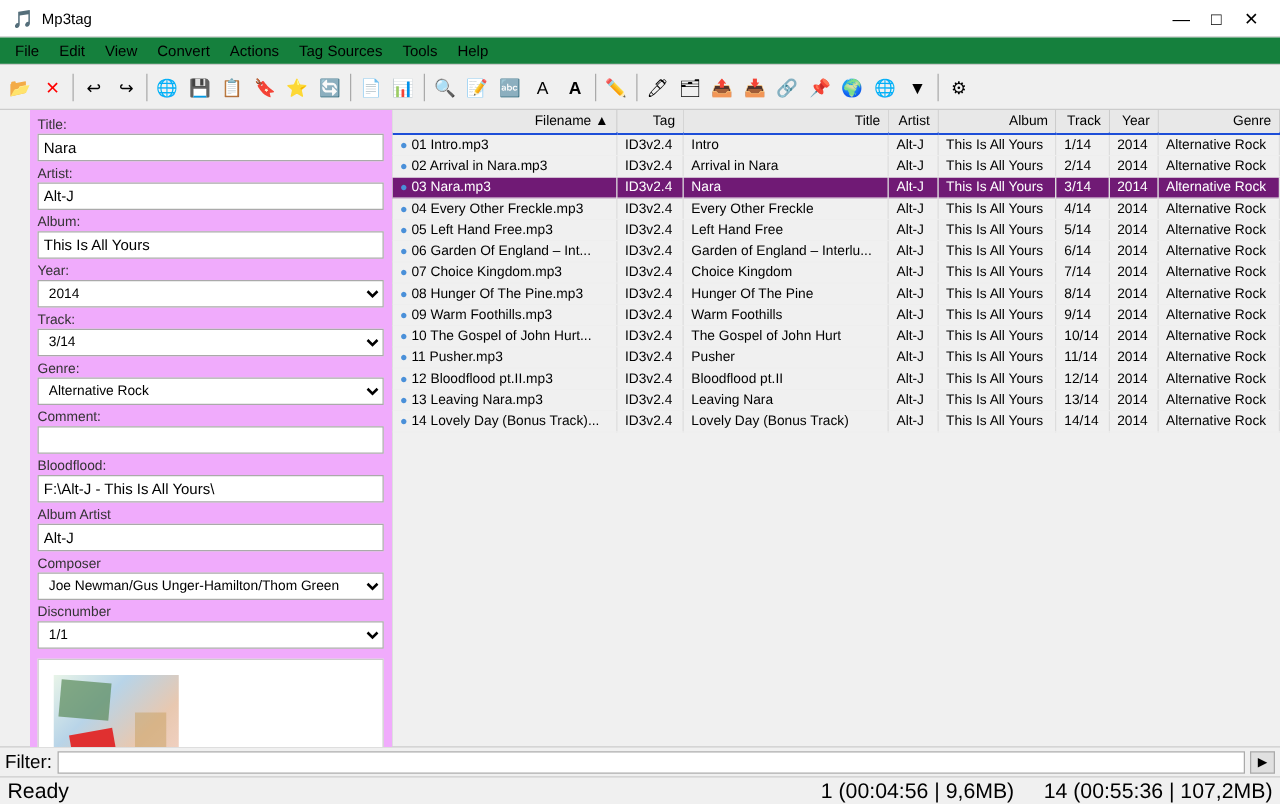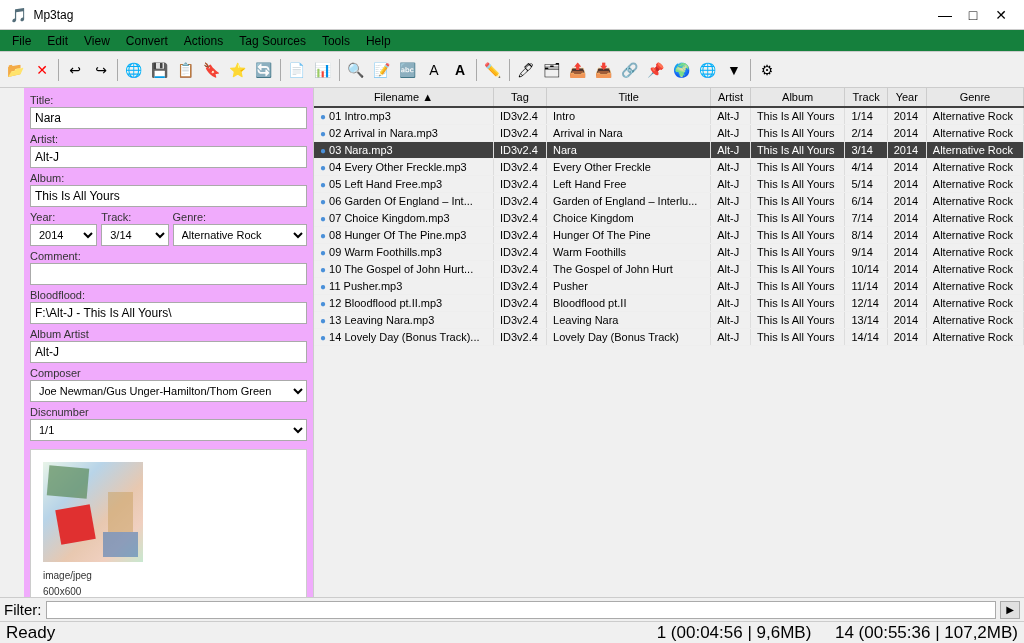--- a/index.html
+++ b/index.html
@@ -20,30 +20,30 @@
     .tb-btn { width: 24px; height: 24px; border: 1px solid transparent; background: transparent; cursor: pointer; display: flex; align-items: center; justify-content: center; font-size: 14px; border-radius: 2px; }
     .tb-sep { width: 1px; height: 22px; background: #aaa; margin: 0 2px; }
     
     
     .main-layout { display: flex; height: calc(643px - 30px - 22px - 36px - 24px - 22px); }
     
     
     .left-panel { width: 290px; min-width: 290px; background: #f0abfc; border-right: 1px solid #ccc; padding: 6px; overflow-y: auto; display: flex; flex-direction: column; gap: 4px; margin-left: 24px; }
     .field-label { font-size: 11px; color: #333; margin-bottom: 1px; }
     .field-input { width: 100%; height: 22px; border: 1px solid #aaa; background: #fff; padding: 2px 4px; font-size: 12px; }
-    .field-row { display: flex; gap: 4px; }
+    .field-row { display: flex; gap: 4px; flex-direction: column; }
     .field-row .field-group { flex: 1; }
     
     
     .right-panel { flex: 1; display: flex; flex-direction: column; overflow: hidden; }
     .file-table { flex: 1; overflow: auto; }
     .file-table table { border-collapse: collapse; width: 100%; }
-    .file-table th { background: #e8e8e8; border-right: 1px solid #ccc; border-bottom: 2px solid #404040; padding: 3px 6px; text-align: center; font-size: 11px; font-weight: normal; position: sticky; top: 0; cursor: pointer; white-space: nowrap; }
+    .file-table th { background: #e8e8e8; border-right: 1px solid #ccc; border-bottom: 2px solid #1d4ed8; padding: 3px 6px; text-align: right; font-size: 11px; font-weight: normal; position: sticky; top: 0; cursor: pointer; white-space: nowrap; }
     .file-table td { padding: 2px 6px; border-right: 1px solid #ddd; border-bottom: 1px solid #eee; white-space: nowrap; font-size: 11px; }
-    .file-table tr.selected { background: #404040; color: #fff; }
+    .file-table tr.selected { background: #701a75; color: #fff; }
     .file-table tr.selected td { color: #fff; }
     .row-icon { color: #4a90d9; font-size: 10px; }
     
     
     .album-art-area { margin-top: 4px; border: 1px solid #ccc; background: #fff; padding: 12px; display: flex; gap: 6px; align-items: flex-start; flex-direction: column; }
     .album-art-img { width: 100px; height: 100px; background: linear-gradient(135deg, #e8f4e8 0%, #b8d4e8 30%, #e8c8b0 60%, #f0d0c0 80%, #c8e8d0 100%); position: relative; overflow: hidden; flex-shrink: 0; }
     .album-art-red { position: absolute; bottom: 20px; left: 15px; width: 35px; height: 35px; background: #e03030; transform: rotate(-10deg); }
     .album-art-info { font-size: 10px; line-height: 1.6; color: #333; }
     .watermark { background: #1a5ca8; color: #fff; padding: 2px 6px; font-size: 9px; margin-top: 6px; }
 

